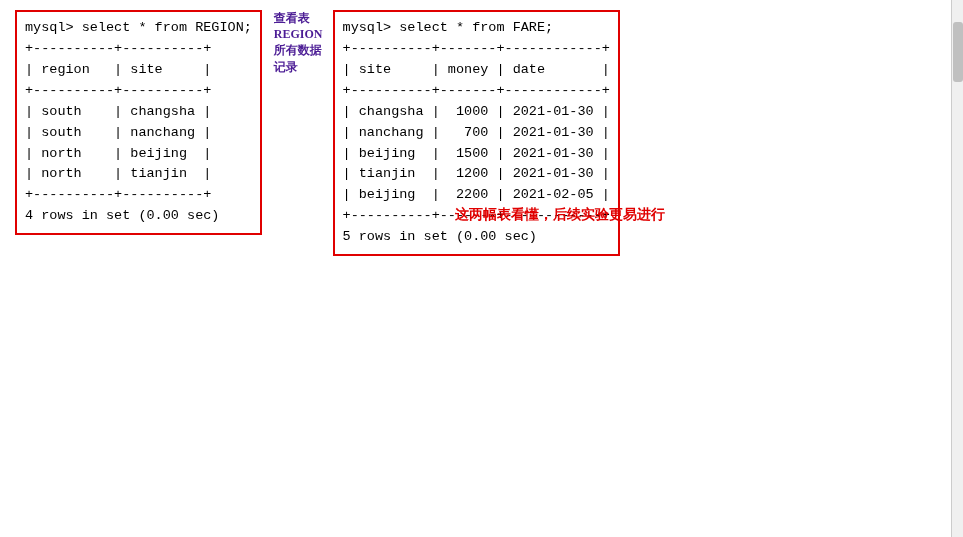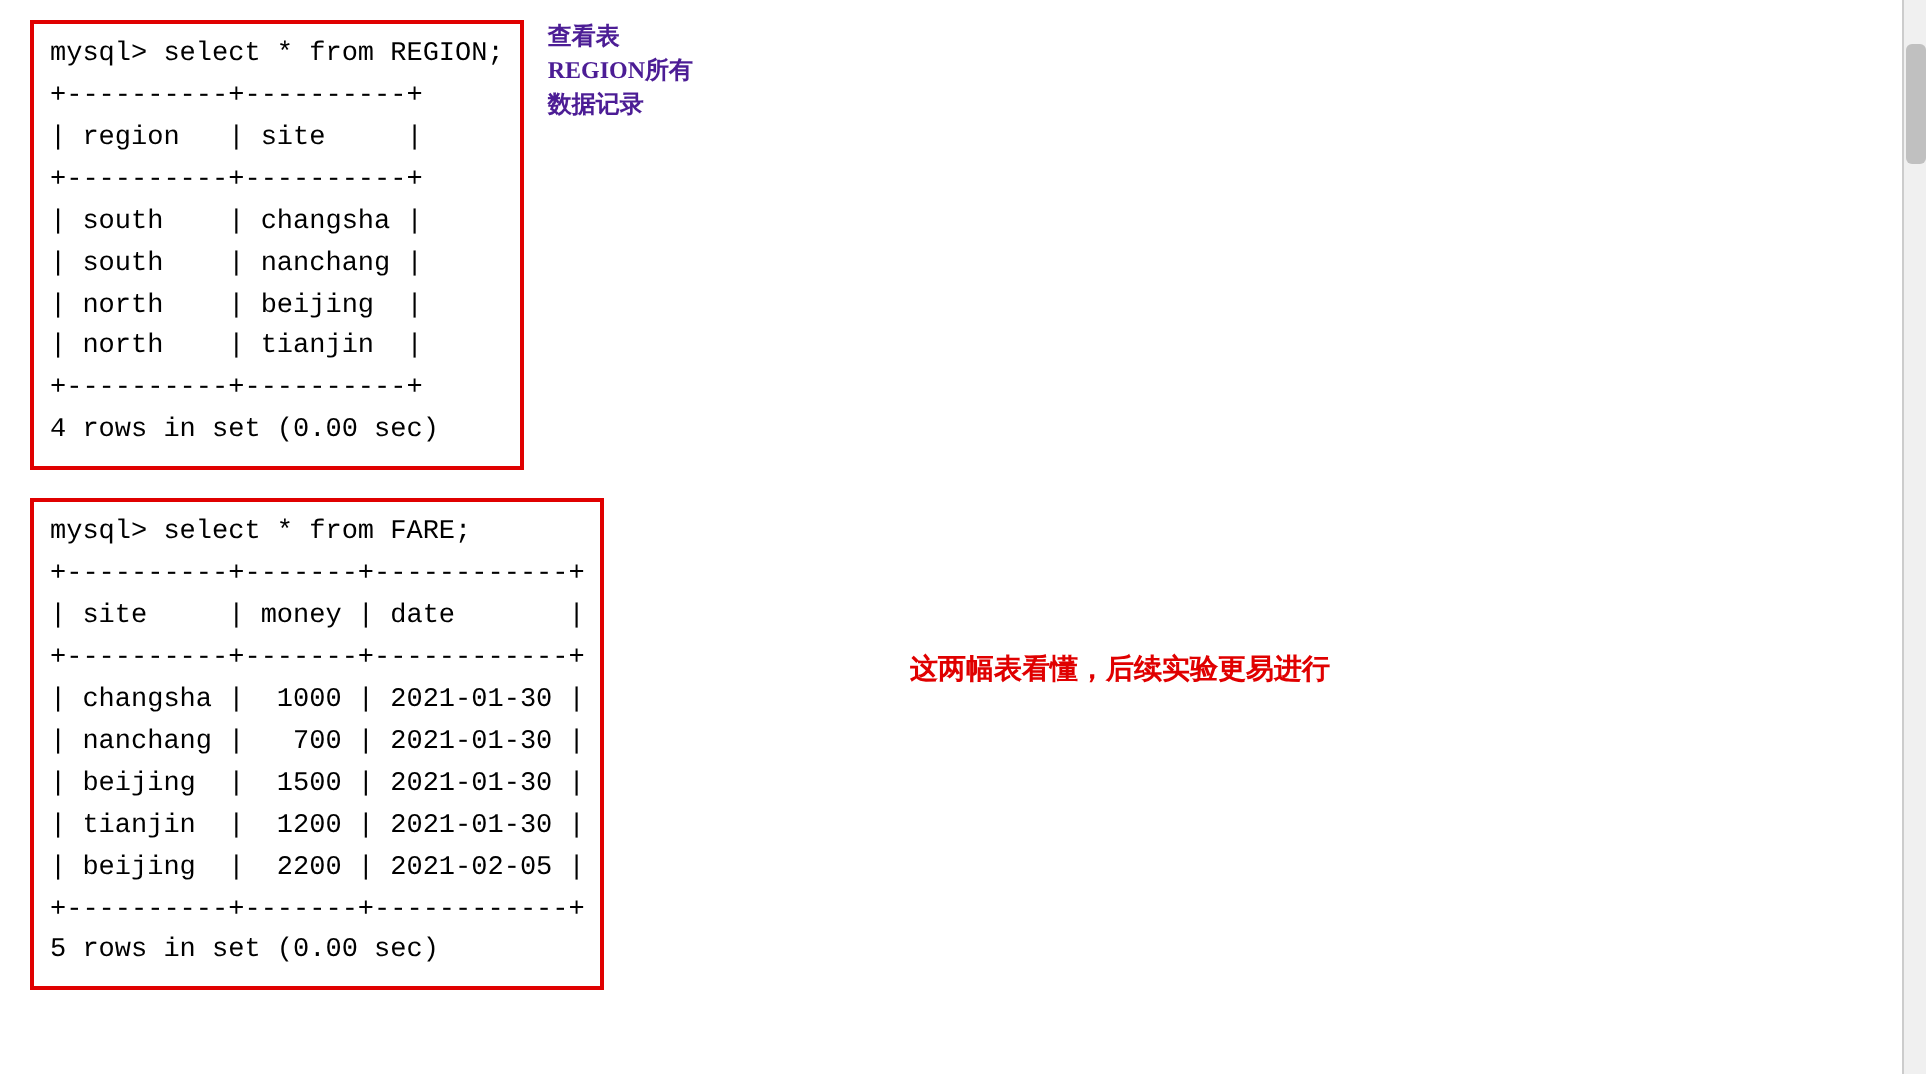--- a/index.html
+++ b/index.html
@@ -13,21 +13,21 @@
       position: relative;
       overflow: hidden;
     }
     .main-content {
       display: flex;
       padding: 10px 15px;
       gap: 20px;
     }
     .left-panel {
       display: flex;
-      flex-direction: column;
+      flex-direction: row;
       gap: 10px;
       width: 340px;
       flex-shrink: 0;
     }
     .sql-box {
       border: 2px solid #e00000;
       padding: 6px 8px;
       background: #fff;
       line-height: 1.55;
       white-space: pre;

